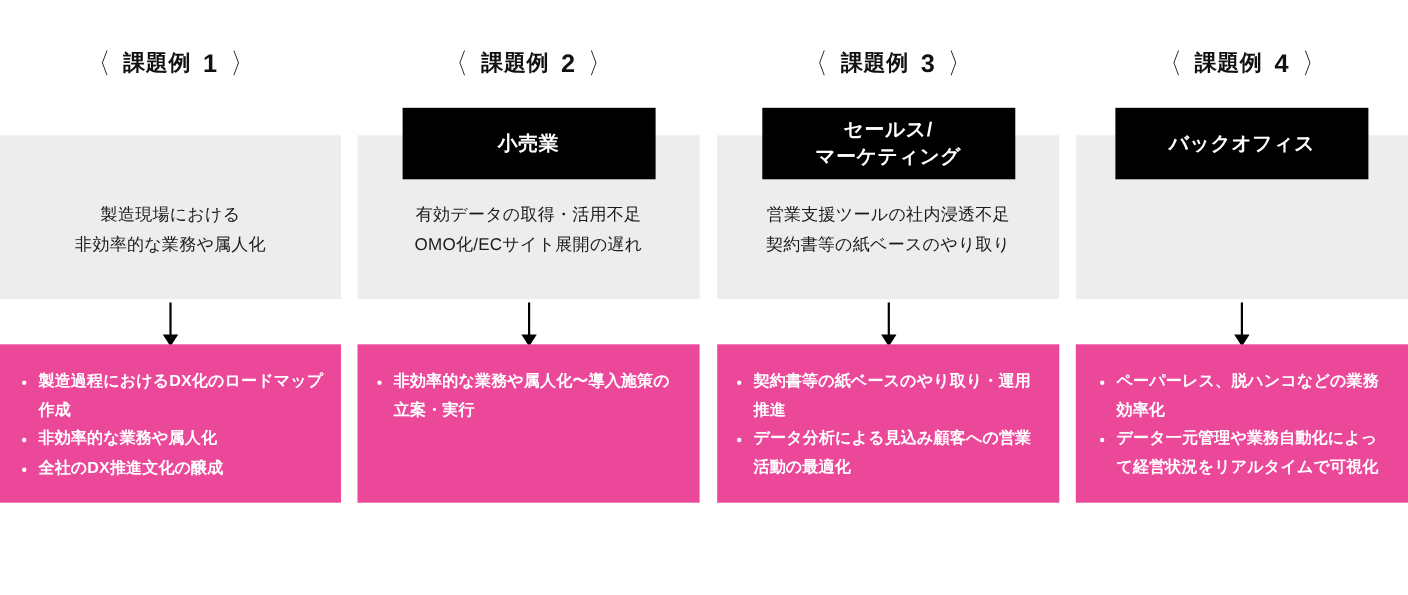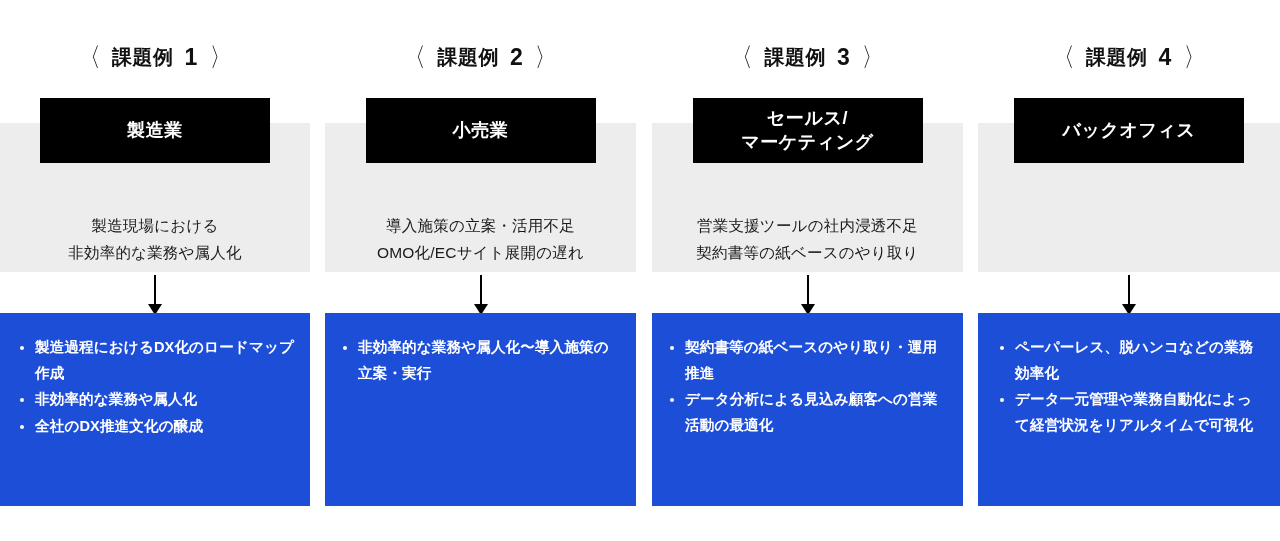--- a/index.html
+++ b/index.html
@@ -117,21 +117,20 @@
     left: 0;
     right: 0;
     top: 183px;
     text-align: center;
     font-size: 15.5px;
     line-height: 1.72;
     color: #1a1a1a;
     letter-spacing: 0.2px;
     white-space: pre-line;
     z-index: 2;
-    margin-top: 30px;
   }
 
   
   .arrow {
     position: absolute;
     left: 50%;
     top: 275px;
     width: 2px;
     height: 30px;
     background: #000000;
@@ -149,22 +148,22 @@
     border-right: 7px solid transparent;
     border-top: 11px solid #000000;
   }
 
   
   .solution {
     position: absolute;
     left: 0;
     right: 0;
     top: 313px;
-    height: 193px;
-    background: #1d4ed8;
+    height: 144px;
+    background: #ec4899;
     color: #ffffff;
     box-sizing: border-box;
     padding: 22px 16px 0 16px;
     overflow: hidden;
   }
   .col-1 .solution { padding-left: 18px; padding-right: 14px; }
   .col-4 .solution { padding-left: 20px; }
 
   .bullets {
     list-style: none;
@@ -198,21 +197,20 @@
   <div class="columns">
 
     <div class="col col-1">
       <div class="kicker">
         <span class="brk">〈</span>
         <span class="ktext">課題例</span>
         <span class="knum">1</span>
         <span class="brk">〉</span>
       </div>
       <div class="band"></div>
-      <div class="chip">製造業</div>
       <div class="issue">製造現場における
 非効率的な業務や属人化</div>
       <div class="arrow"></div>
       <div class="solution">
         <ul class="bullets">
           <li>製造過程におけるDX化のロードマップ作成</li>
           <li>非効率的な業務や属人化</li>
           <li>全社のDX推進文化の醸成</li>
         </ul>
       </div>
@@ -222,21 +220,21 @@
 
     <div class="col col-2">
       <div class="kicker">
         <span class="brk">〈</span>
         <span class="ktext">課題例</span>
         <span class="knum">2</span>
         <span class="brk">〉</span>
       </div>
       <div class="band"></div>
       <div class="chip">小売業</div>
-      <div class="issue">導入施策の立案・活用不足
+      <div class="issue">有効データの取得・活用不足
 OMO化/ECサイト展開の遅れ</div>
       <div class="arrow"></div>
       <div class="solution">
         <ul class="bullets">
           <li>非効率的な業務や属人化〜導入施策の立案・実行</li>
         </ul>
       </div>
     </div>
 
     <div class="gap"></div>

